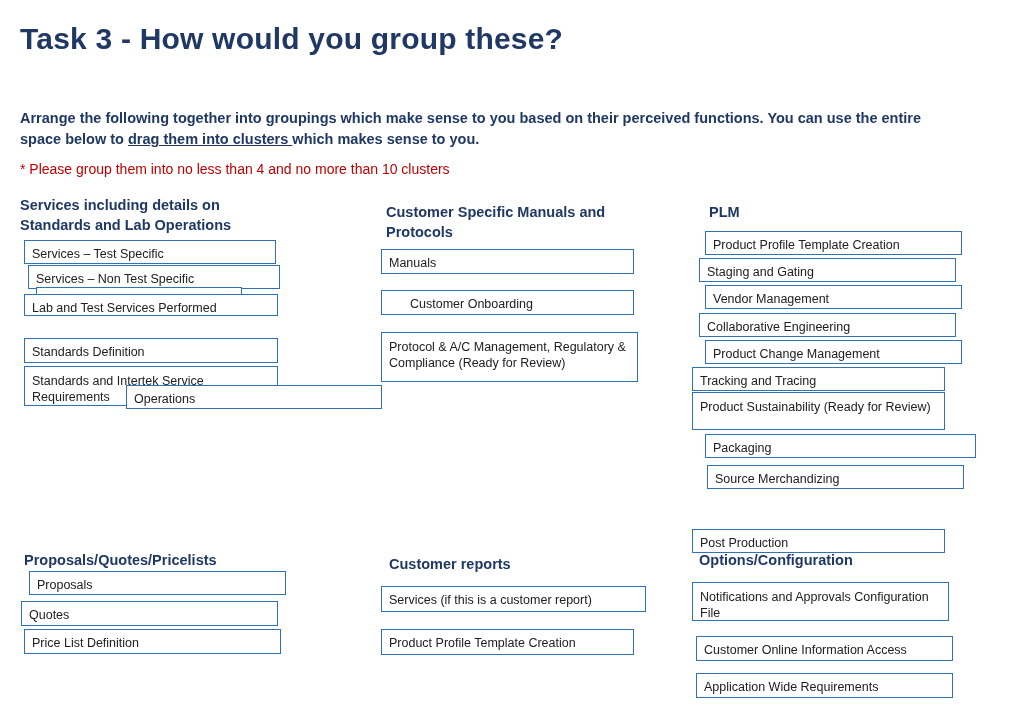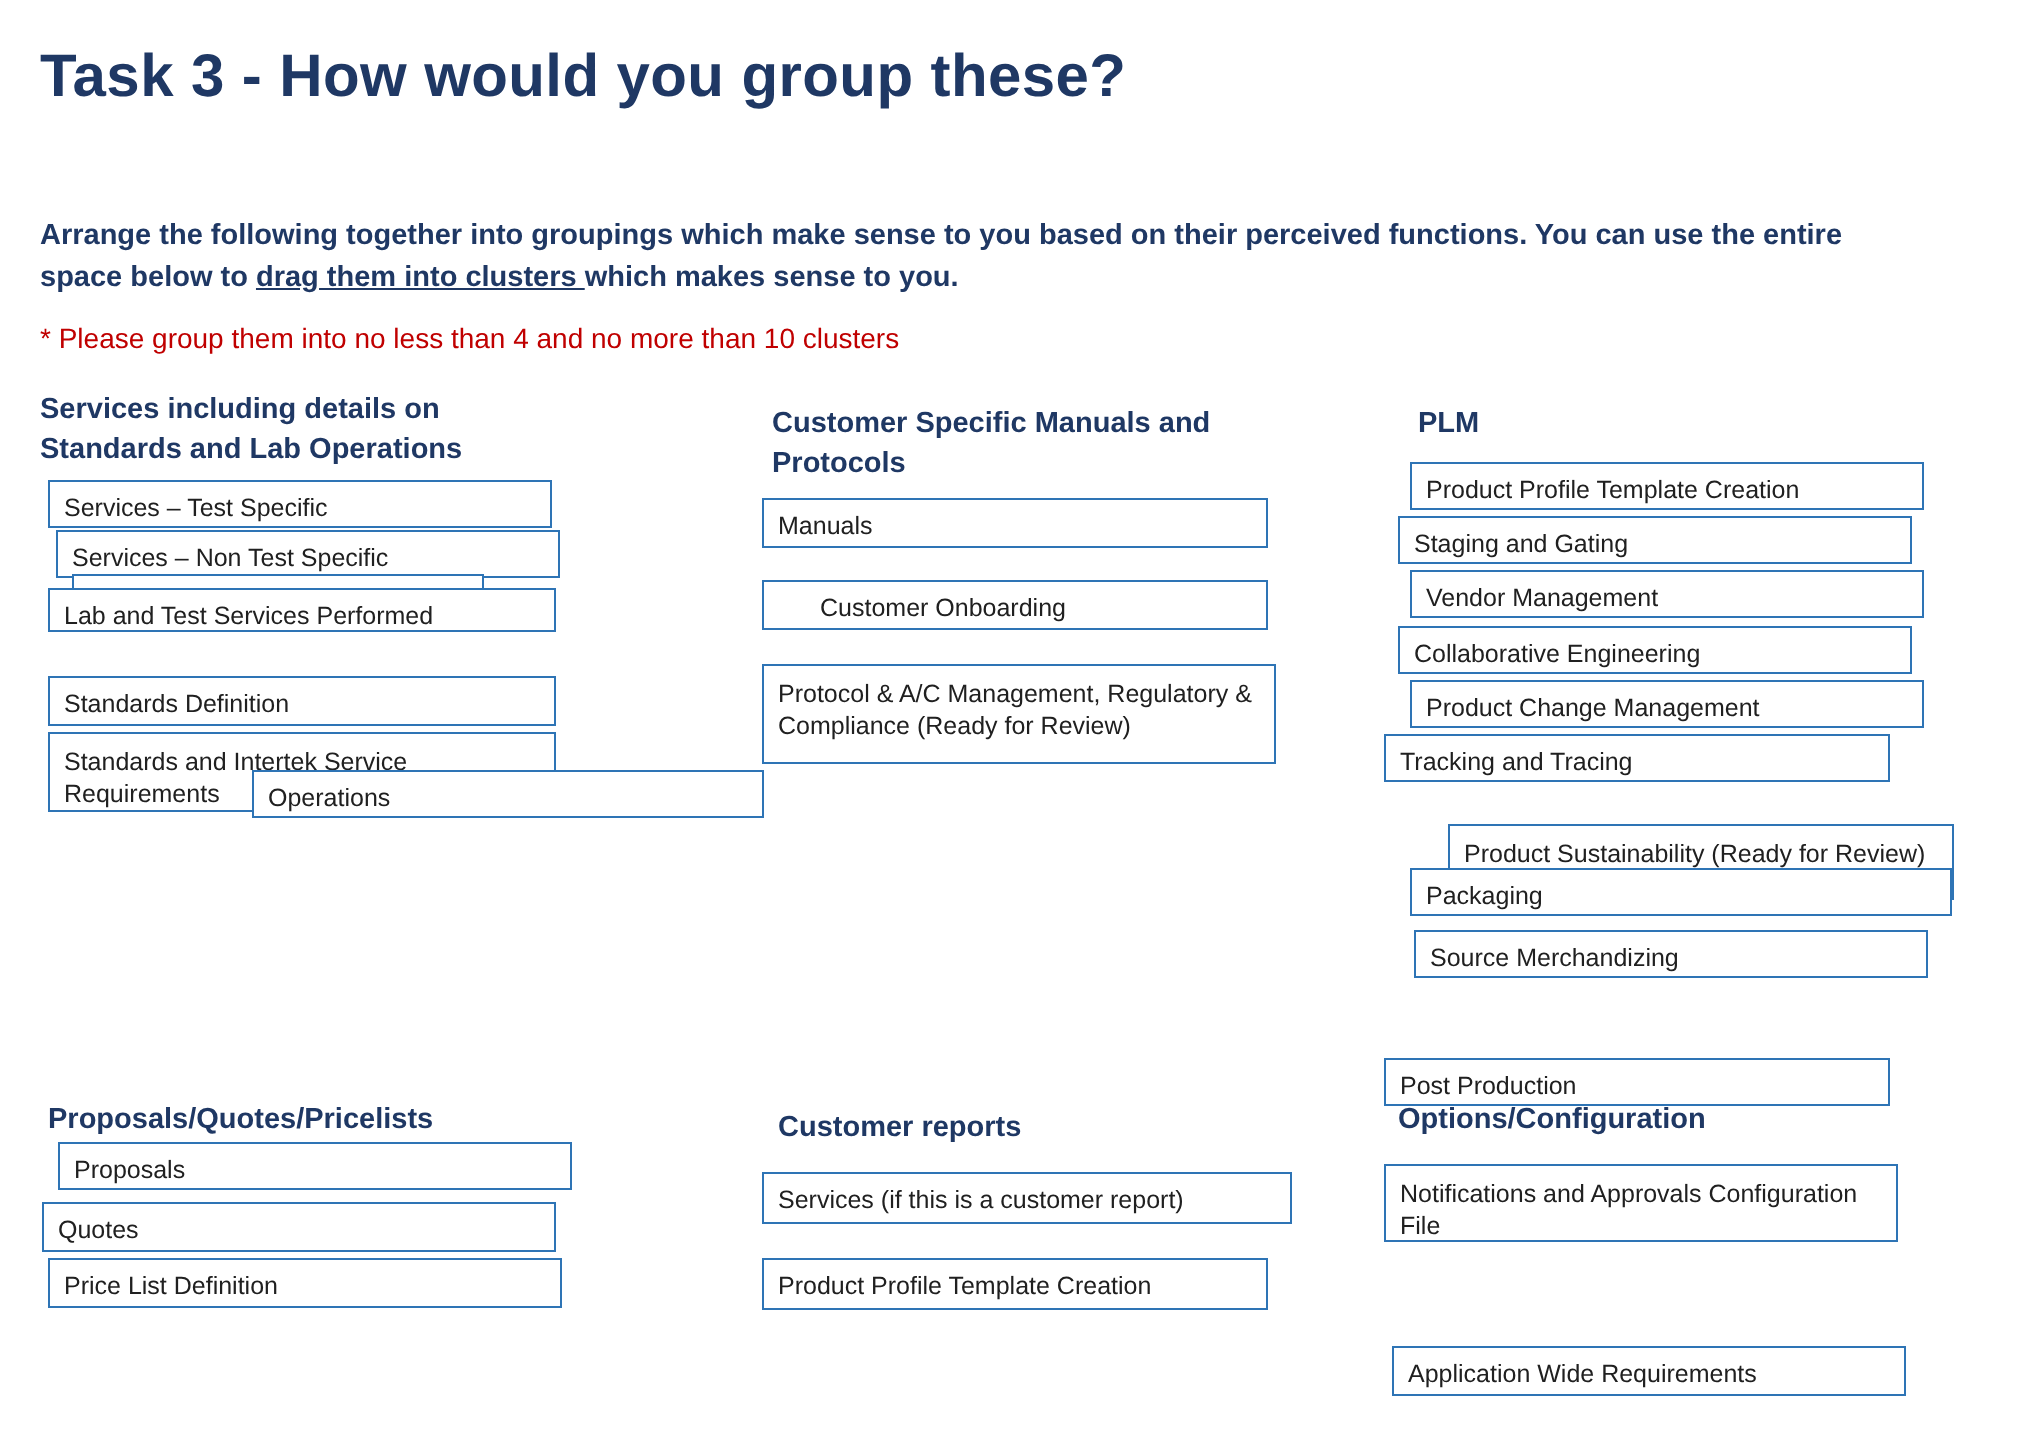--- a/index.html
+++ b/index.html
@@ -101,34 +101,35 @@
   <div class="card two-line" style="left:381px; top:332px; width:257px; height:50px;">Protocol &amp; A/C Management,  Regulatory &amp; Compliance (Ready for Review)</div>
 
   <div class="group-heading" style="left:709px; top:203px; width:250px;">PLM</div>
 
   <div class="card" style="left:705px; top:231px; width:257px; height:24px;">Product Profile Template Creation</div>
   <div class="card" style="left:699px; top:258px; width:257px; height:24px;">Staging and Gating</div>
   <div class="card" style="left:705px; top:285px; width:257px; height:24px;">Vendor Management</div>
   <div class="card" style="left:699px; top:313px; width:257px; height:24px;">Collaborative Engineering</div>
   <div class="card" style="left:705px; top:340px; width:257px; height:24px;">Product Change Management</div>
   <div class="card" style="left:692px; top:367px; width:253px; height:24px;">Tracking and Tracing</div>
-  <div class="card two-line" style="left:724px; top:392px; width:253px; height:38px;margin-top:20px;">Product Sustainability (Ready for Review)</div>
+  <div class="card two-line" style="left:692px; top:392px; width:253px; height:38px;">Product Sustainability (Ready for Review)</div>
   <div class="card" style="left:705px; top:434px; width:271px; height:24px;">Packaging</div>
   <div class="card" style="left:707px; top:465px; width:257px; height:24px;">Source Merchandizing</div>
   <div class="card" style="left:692px; top:497px; width:253px; height:24px;margin-top:32px;">Post Production</div>
 
   <div class="group-heading" style="left:24px; top:551px; width:280px;">Proposals/Quotes/Pricelists</div>
 
   <div class="card" style="left:29px; top:571px; width:257px; height:24px;">Proposals</div>
   <div class="card" style="left:21px; top:601px; width:257px; height:25px;">Quotes</div>
   <div class="card" style="left:24px; top:629px; width:257px; height:25px;">Price List Definition</div>
 
   <div class="group-heading" style="left:389px; top:555px; width:250px;">Customer reports</div>
 
   <div class="card" style="left:381px; top:586px; width:265px; height:26px;">Services (if this is a customer report)</div>
   <div class="card" style="left:381px; top:629px; width:253px; height:26px;">Product Profile Template Creation</div>
 
   <div class="group-heading" style="left:699px; top:551px; width:260px;">Options/Configuration</div>
 
   <div class="card two-line" style="left:692px; top:582px; width:257px; height:39px;">Notifications and Approvals Configuration File</div>
+  <div class="card" style="left:696px; top:636px; width:257px; height:25px;">Customer Online Information Access</div>
   <div class="card" style="left:696px; top:673px; width:257px; height:25px;">Application Wide Requirements</div>
 
 </div>
 
 </body></html>

